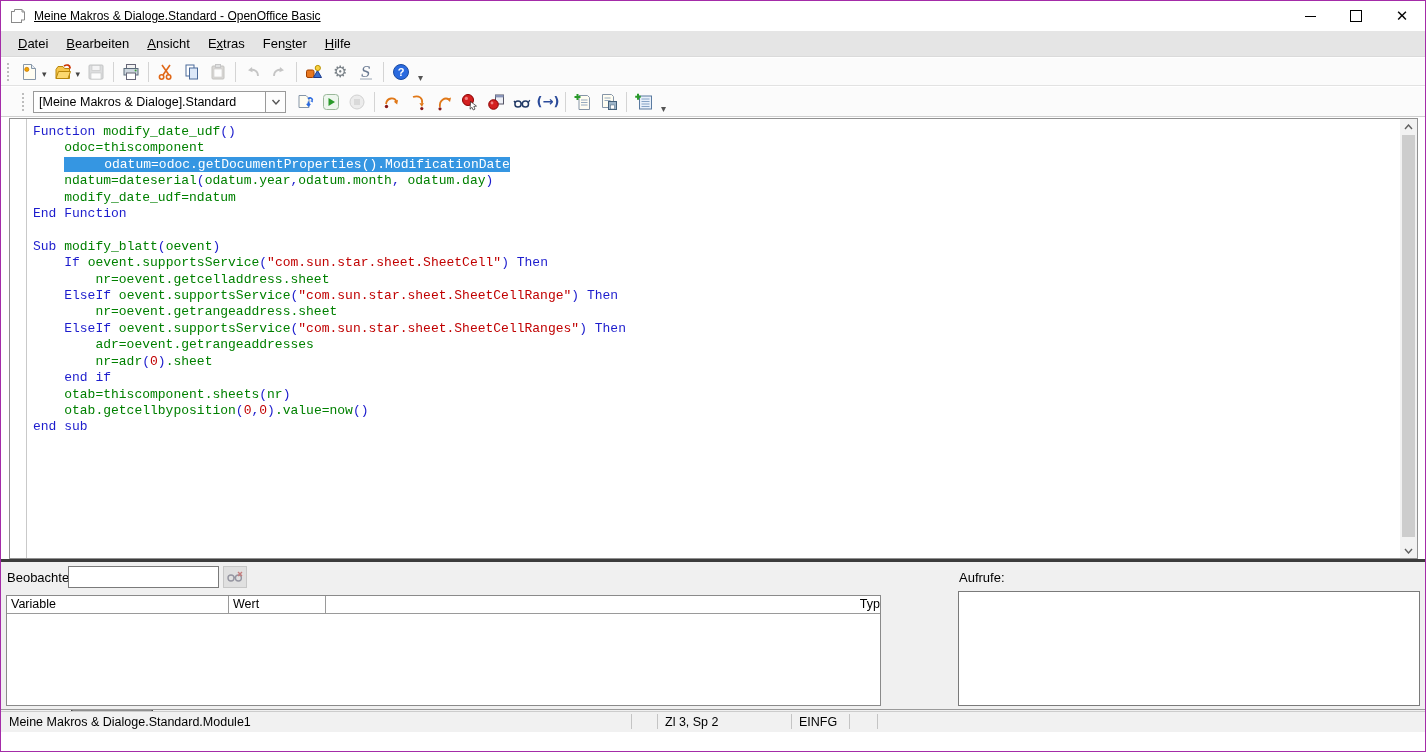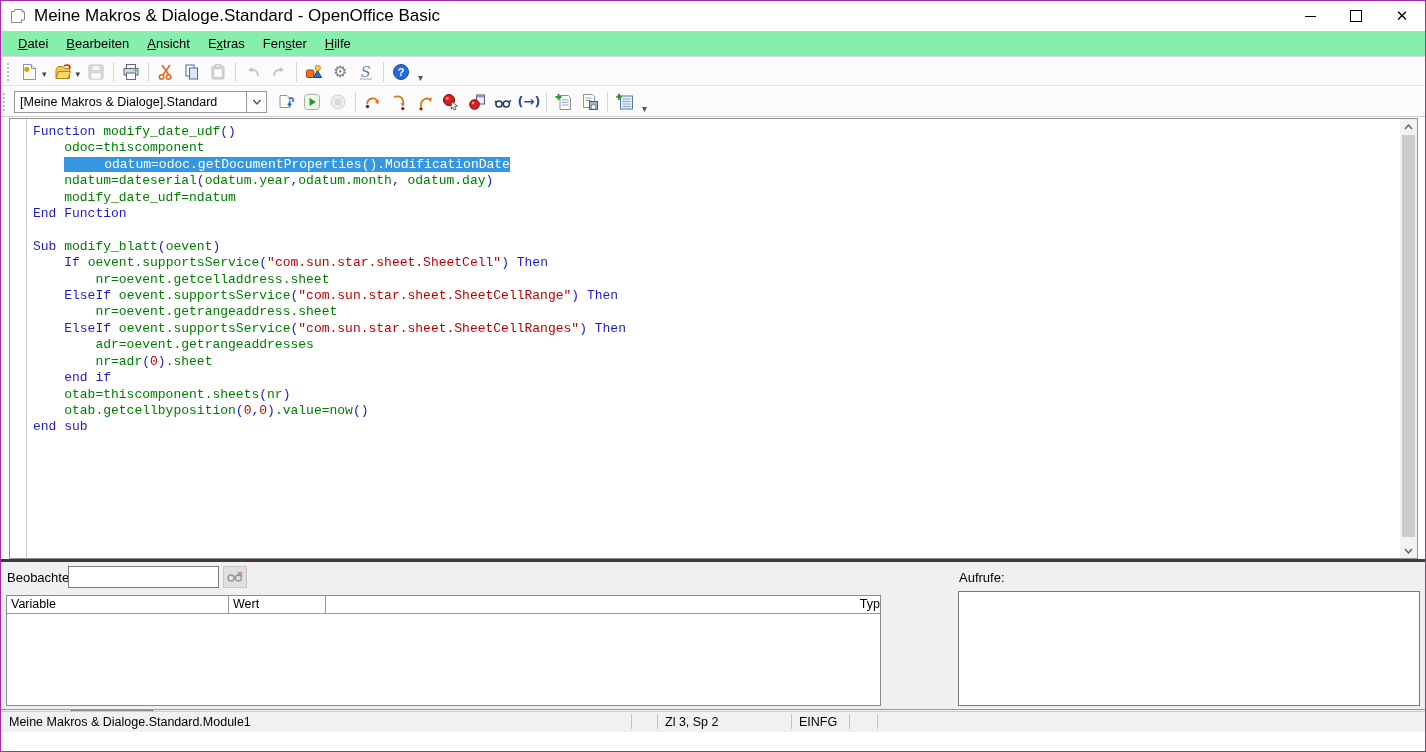--- a/index.html
+++ b/index.html
@@ -1,36 +1,36 @@
 <!DOCTYPE html>
 <html style="--win-border: #a42ca8; --c-key: #1c1ccd; --c-id: #008000; --c-str: #c00000; --c-num: #c00000; --c-pun: #1c1ccd; --sel-bg: #3596e2;"><head>
 <meta charset="utf-8">
 <style>
   html,body{margin:0;padding:0;background:#d8d8d8;font-family:"Liberation Sans",sans-serif;}
   .window{position:relative;width:1426px;height:752px;background:#ffffff;border:1px solid var(--win-border,#a42ca8);box-sizing:border-box;overflow:hidden;}
 
   
   .titlebar{position:absolute;left:0;top:0;right:0;height:30px;background:#fff;display:flex;align-items:center;}
   .titlebar .appicon{width:16px;height:16px;margin:0 8px 0 9px;flex:0 0 auto;}
-  .titlebar .title{font-size:17px;color:#000;}
+  .titlebar .title{font-size:12px;color:#000;text-decoration:underline;}
   .win-btns{position:absolute;right:0;top:0;height:30px;display:flex;}
   .win-btn{width:46px;height:30px;display:flex;align-items:center;justify-content:center;color:#000;}
   .glyph-min{width:11px;height:1px;background:#000;display:block;}
   .glyph-max{width:10px;height:10px;border:1px solid #000;display:block;}
   .glyph-close{font-size:15px;line-height:1;font-family:"DejaVu Sans",sans-serif;}
 
   
-  .menubar{position:absolute;left:0;top:30px;right:0;height:26px;background:#86efac;border-bottom:1px solid #dadada;display:flex;align-items:center;padding-left:8px;box-sizing:border-box;}
+  .menubar{position:absolute;left:0;top:30px;right:0;height:26px;background:#e5e5e5;border-bottom:1px solid #dadada;display:flex;align-items:center;padding-left:8px;box-sizing:border-box;}
   .menu-item{font-size:13px;color:#000;padding:3px 9px;cursor:default;}
   .menu-item u{text-decoration:underline;}
 
   
   .toolbar{position:absolute;left:0;right:0;background:#fbfbfb;display:flex;align-items:center;box-sizing:border-box;}
   .toolbar1{top:57px;height:28px;border-bottom:1px solid #e2e2e2;padding-left:5px;}
-  .toolbar2{top:86px;height:30px;border-bottom:1px solid #cfcfcf;padding-left:1px;}
+  .toolbar2{top:86px;height:30px;border-bottom:1px solid #cfcfcf;padding-left:20px;}
   .grip{width:4px;height:18px;margin:0 5px 0 1px;background:repeating-linear-gradient(180deg,#bdbdbd 0 2px,transparent 2px 4px);background-size:2px 4px;background-repeat:repeat-y;}
   .tbtn{height:24px;min-width:24px;display:flex;align-items:center;justify-content:center;border-radius:2px;margin:0 1px;position:relative;}
   .tbtn.disabled{opacity:.40;filter:grayscale(90%);}
   .tbtn .ic{width:18px;height:18px;display:block;}
   .dd{font-size:9px;color:#444;margin:4px 3px 0 0;font-family:"DejaVu Sans",sans-serif;}
   .tsep{width:1px;height:20px;background:#d4d4d4;margin:0 4px;}
   .overflow{font-size:10px;color:#555;margin-left:4px;align-self:flex-end;padding-bottom:2px;font-family:"DejaVu Sans",sans-serif;}
 
   
   .combo{display:flex;height:22px;margin:0 6px 0 2px;}

